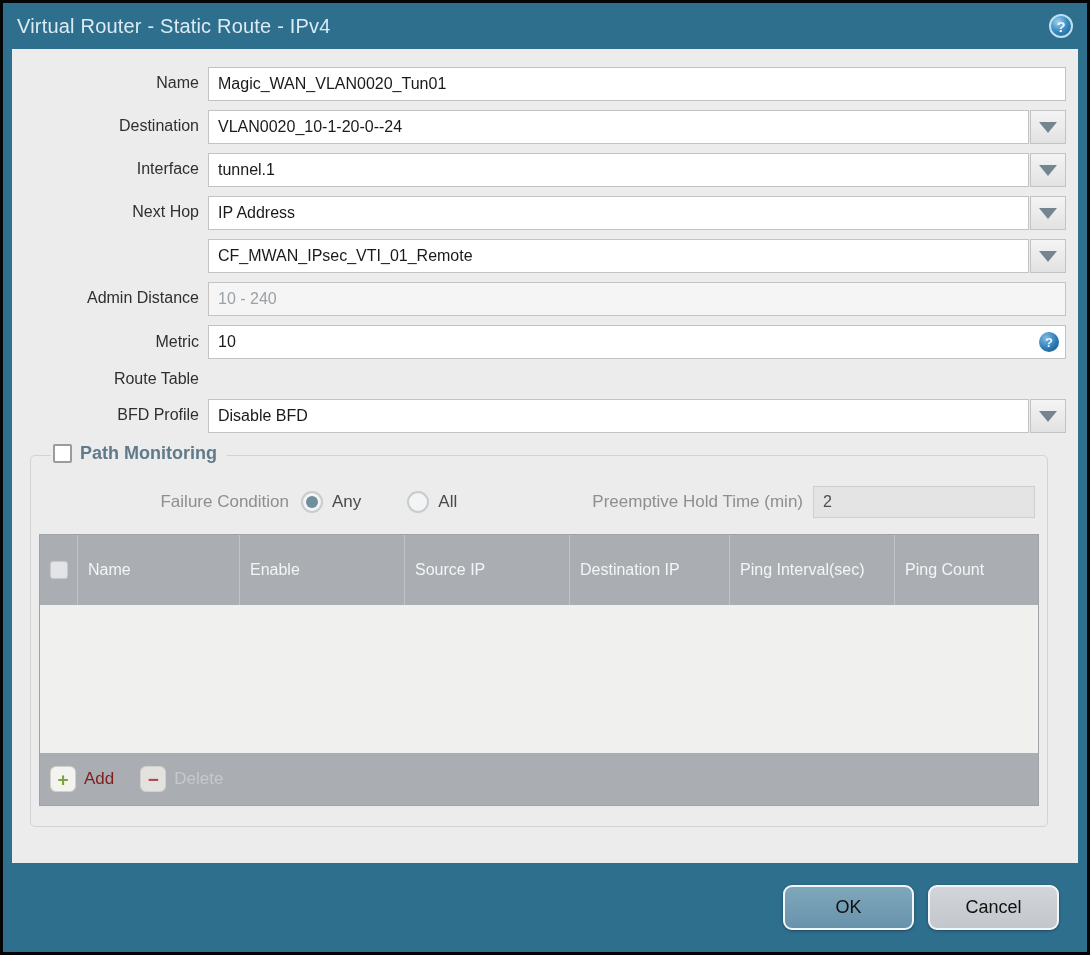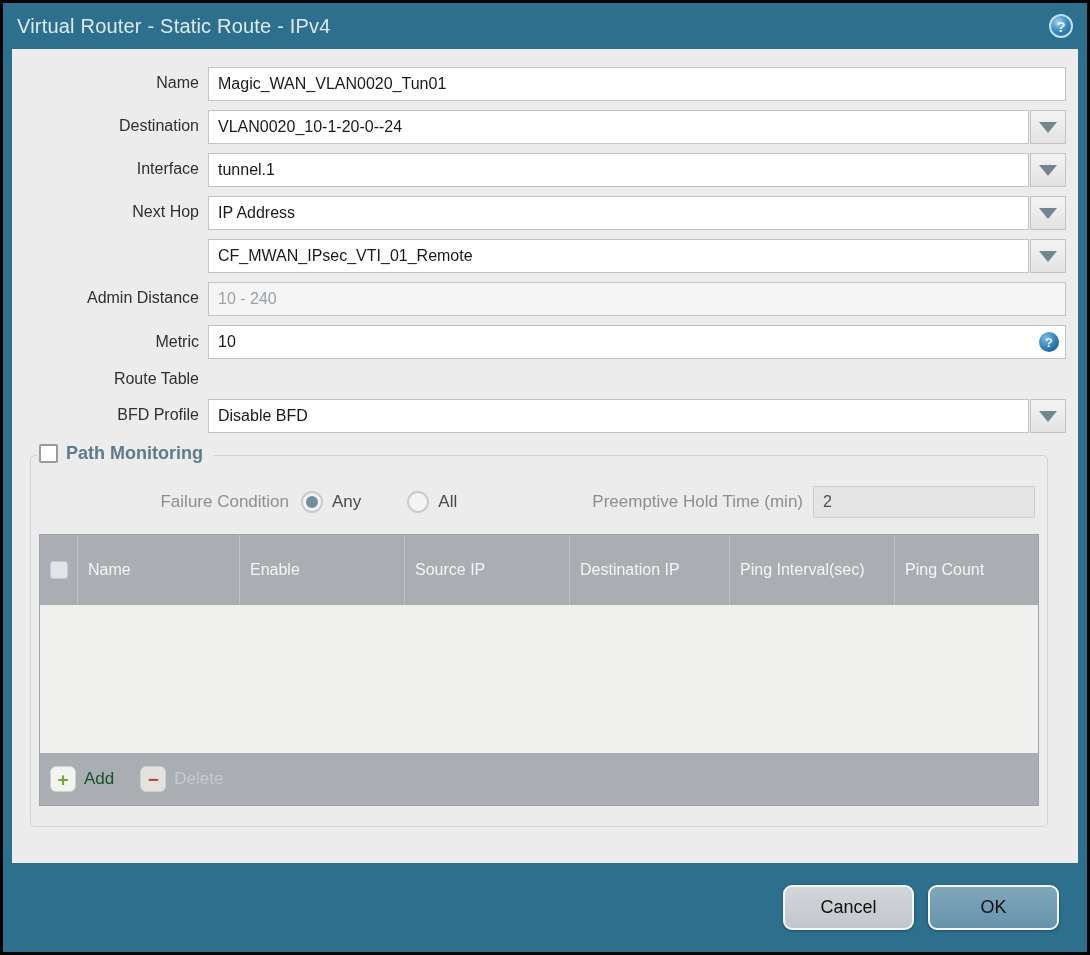--- a/index.html
+++ b/index.html
@@ -81,21 +81,21 @@
 
   
   .pm-box {
     margin: 24px 18px 0 18px;
     border: 1px solid #d3d3d3; border-radius: 5px;
     position: relative;
     padding: 24px 8px 14px 8px;
     height: 372px;
   }
   .pm-legend {
-    position: absolute; top: -13px; left: 6px;
+    position: absolute; top: -13px; left: 20px;
     background: #ececec; padding: 0 10px 0 2px;
     display: flex; align-items: center; gap: 8px;
   }
   .cbx {
     width: 19px; height: 19px; flex: none;
     background: #ffffff; border: 2px solid #9b9b9b; border-radius: 2px;
     cursor: pointer;
   }
   .pm-title { font-size: 18px; font-weight: bold; color: #5f7a8a; }
 
@@ -151,21 +151,21 @@
   }
   .tb-btn { display: flex; align-items: center; gap: 8px; cursor: pointer; }
   .tb-icon {
     width: 26px; height: 26px; border-radius: 6px;
     background: #f3f3f0; border: 1px solid #d0d0cc;
     display: flex; align-items: center; justify-content: center;
     font-size: 19px; font-weight: bold; line-height: 1;
   }
   .tb-icon.plus { color: #7ba23b; }
   .tb-icon.minus { color: #a8484c; background: #e4e2df; }
-  .tb-label { font-size: 17px; color: #14532d; }
+  .tb-label { font-size: 17px; color: #7f1d1d; }
   .tb-btn.disabled .tb-label { color: #c6c9cc; }
   .tb-btn.disabled { cursor: default; }
 
   
   .footer {
     position: absolute; left: 0; right: 0; bottom: 0; height: 89px;
     display: flex; align-items: center; justify-content: flex-end;
     gap: 14px; padding-right: 28px;
   }
   .btn {
@@ -309,17 +309,17 @@
             <span class="tb-icon minus">−</span>
             <span class="tb-label">Delete</span>
           </span>
         </div>
       </div>
     </div>
 
   </div>
 
   <div class="footer">
+    <button class="btn btn-ok">OK</button>
     <button class="btn btn-cancel">Cancel</button>
-    <button class="btn btn-ok">OK</button>
   </div>
 
 </div>
 
 </body></html>

